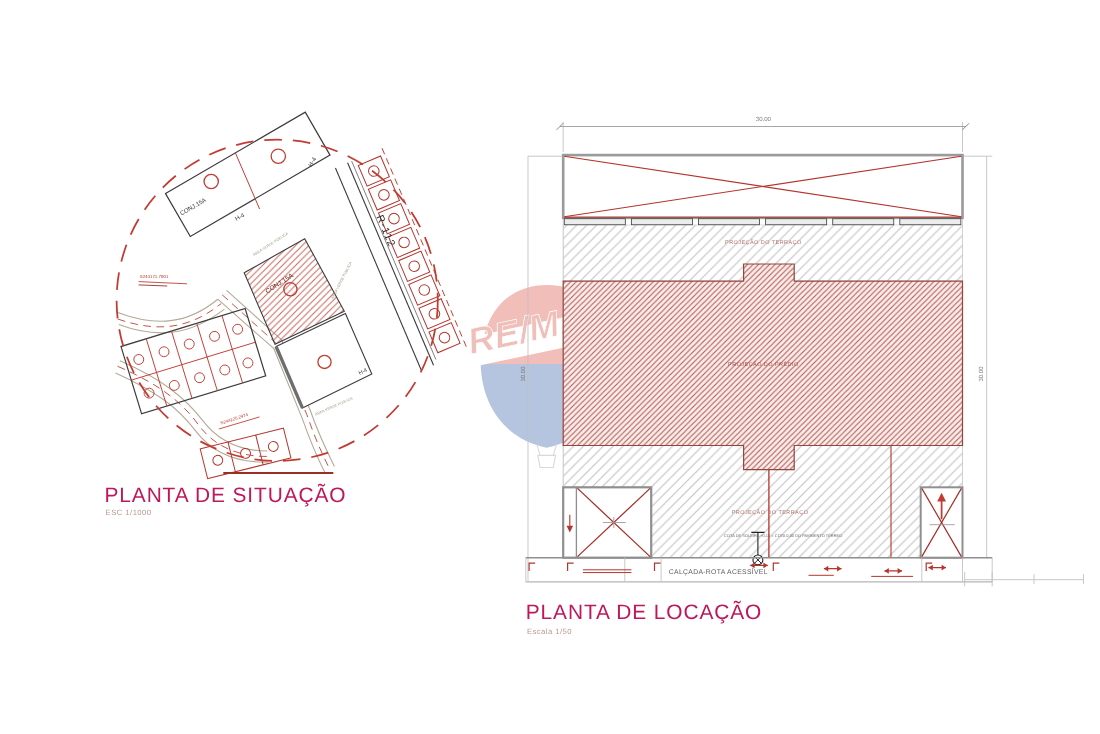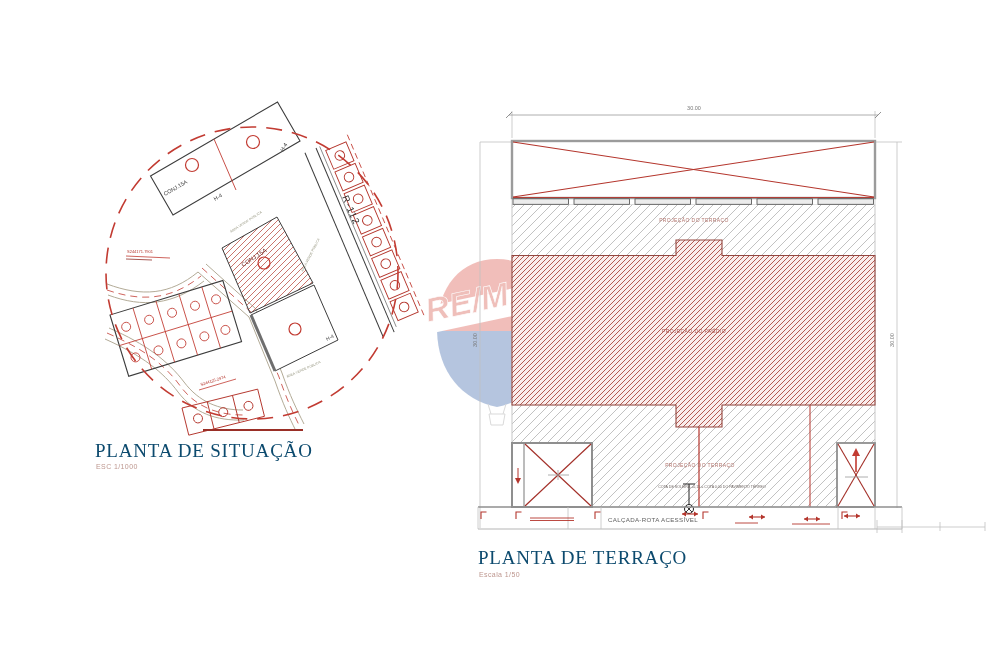--- a/index.html
+++ b/index.html
@@ -1,20 +1,20 @@
 <!DOCTYPE html>
 <html><head>
 <meta charset="utf-8">
 <style>
   html,body{margin:0;padding:0;background:#ffffff;}
   .canvas{position:relative;width:1000px;height:667px;background:#ffffff;overflow:hidden;
           font-family:"Liberation Sans",sans-serif;}
   .canvas svg{position:absolute;left:0;top:0;}
   svg text{font-family:"Liberation Sans",sans-serif;}
-  .title{position:absolute;color:#0c4a6e;font-size:19px;letter-spacing:.8px;white-space:nowrap;font-family:Liberation Serif, serif;}
+  .title{position:absolute;color:#be185d;font-size:19px;letter-spacing:.8px;white-space:nowrap;}
   .scalenote{position:absolute;color:#bd968e;font-size:7px;letter-spacing:.4px;white-space:nowrap;}
 </style>
 </head>
 <body>
 
 <div class="canvas">
 
 <svg width="1000" height="667" viewBox="0 0 1000 667">
   <defs>
     <pattern id="hg" width="9" height="9" patternUnits="userSpaceOnUse">
@@ -277,16 +277,16 @@
       <text x="700" y="467" text-anchor="middle" font-size="5" letter-spacing="0.4" fill="#b0736c">PROJEÇÃO DO TERRAÇO</text>
       <text x="712" y="488" text-anchor="middle" font-size="3.6" fill="#6b625f">COTA DE SOLEIRA +0,15 = COTA 0,00 DO PAVIMENTO TÉRREO</text>
       <text x="608" y="522" font-size="6.2" letter-spacing="0.3" fill="#5f5f5f">CALÇADA-ROTA ACESSÍVEL</text>
     </g>
   </g>
 </svg>
 
   <div class="title" style="left:95px;top:440px;">PLANTA DE SITUAÇÃO</div>
   <div class="scalenote" style="left:96px;top:463px;">ESC 1/1000</div>
 
-  <div class="title" style="left:478px;top:547px;">PLANTA DE TERRAÇO</div>
+  <div class="title" style="left:478px;top:547px;">PLANTA DE LOCAÇÃO</div>
   <div class="scalenote" style="left:479px;top:571px;">Escala 1/50</div>
 
 </div>
 
 </body></html>

